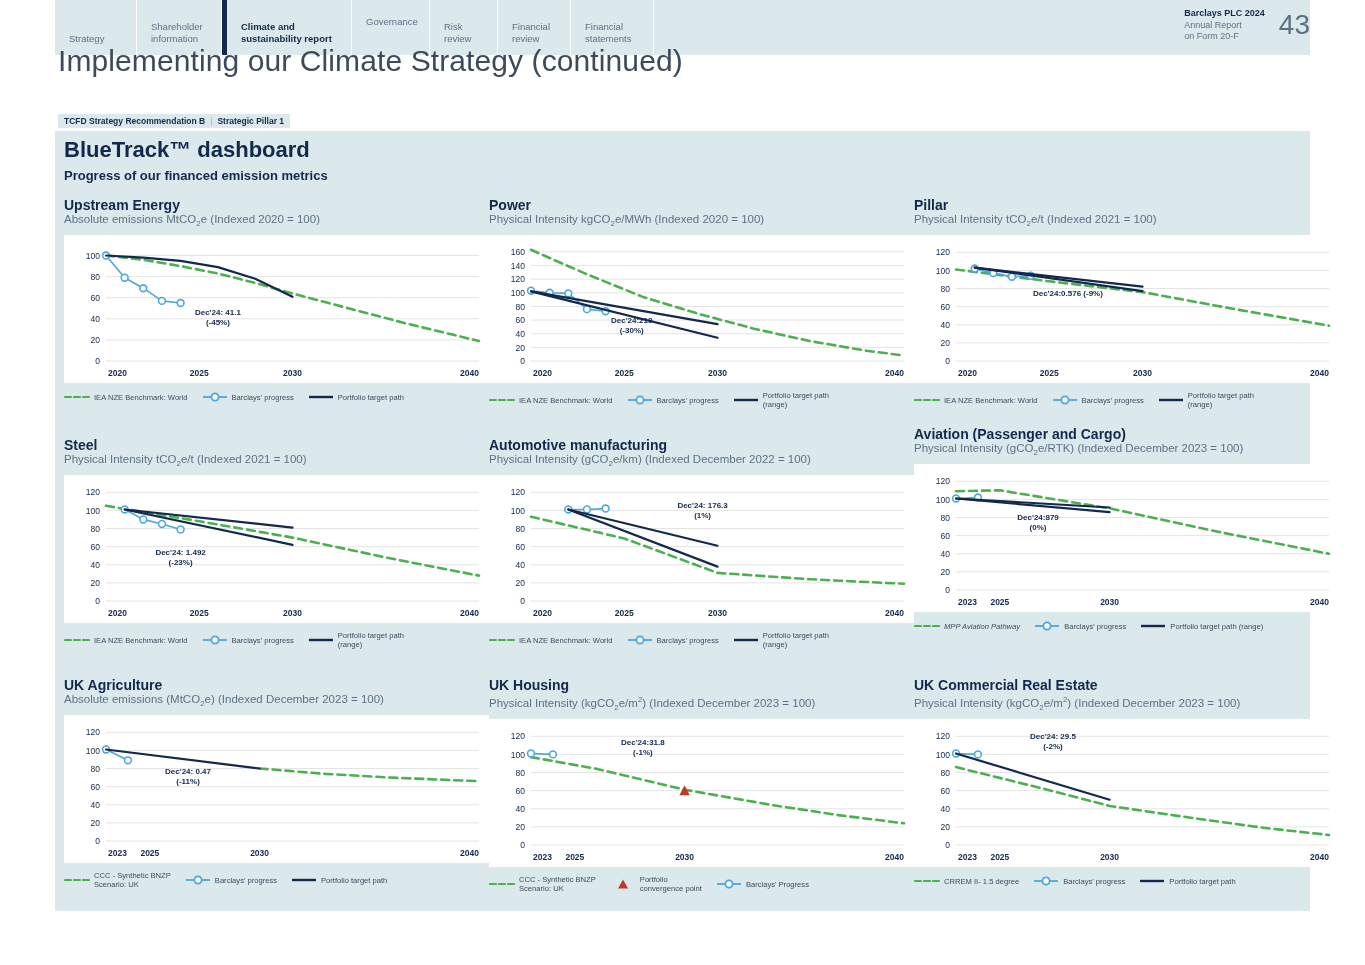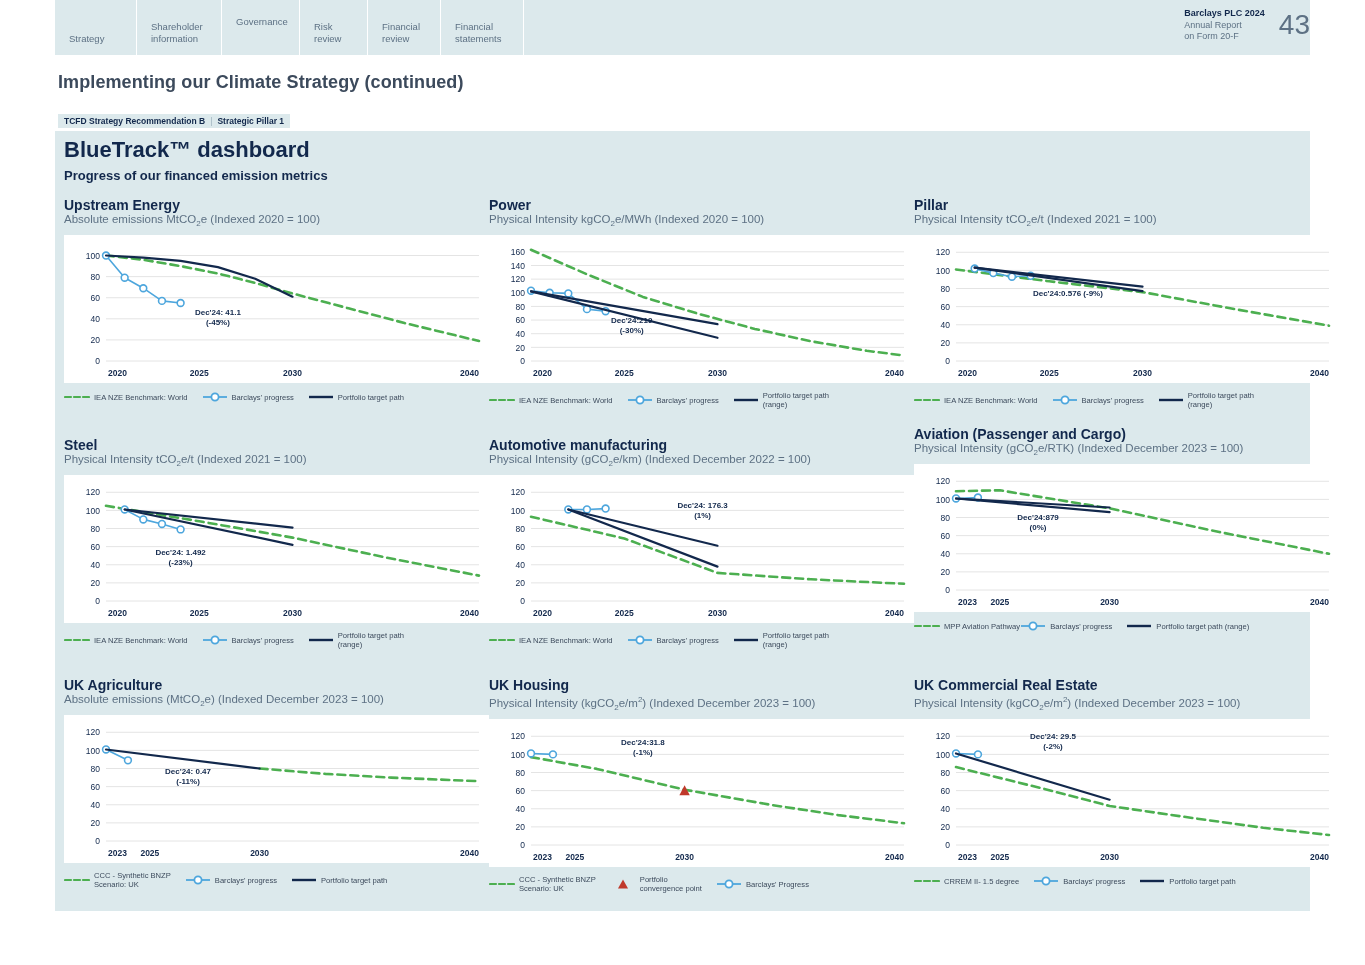--- a/index.html
+++ b/index.html
@@ -23,22 +23,22 @@
   .tab.t-finstate { width:83px; }
   .tab-spacer { flex:1; border-right:none; }
 
   .hdr-right { position:absolute; right:55px; top:8px; display:flex;
     align-items:center; gap:14px; }
   .hdr-meta { text-align:left; font-size:9px; line-height:11.5px; color:#5d7184; }
   .hdr-meta .m0 { color:#12284c; font-weight:bold; }
   .pageno { font-size:28px; color:#5d7184; line-height:30px; font-weight:300; }
 
   
-  .main-title { position:absolute; left:58px; top:72px; font-size:18px;
-    font-weight:700; color:#3c4a5c; letter-spacing:.1px; }
+  .main-title { position:absolute; left:58px; top:44px; font-size:30px;
+    font-weight:400; color:#3c4a5c; letter-spacing:.1px; }
 
   .tcfd-chip { position:absolute; left:58px; top:114px; height:14px;
     background:#dce9ec; color:#12284c; font-size:8.5px; font-weight:bold;
     display:flex; align-items:center; padding:0 6px; gap:5px; }
   .chip-sep { color:#9fb3bd; font-weight:normal; }
 
   
   .panel { position:absolute; left:55px; top:131px; width:1255px; height:780px;
     background:#dce9ec; }
   .panel-title { position:absolute; left:64px; top:137px; font-size:22px;
@@ -61,20 +61,24 @@
 </head>
 <body>
 
 <div class="page-header">
   <div class="tab t-strategy">
     <span class="tab-label">Strategy</span>
     </div>
   <div class="tab t-share">
     <span class="tab-label">Shareholder
 information</span>
+    </div>
+  <div class="tab t-climate active">
+    <span class="tab-label">Climate and
+sustainability report</span>
     </div>
   <div class="tab t-gov">
     <span class="tab-label">Governance</span>
     </div>
   <div class="tab t-risk">
     <span class="tab-label">Risk
 review</span>
     </div>
   <div class="tab t-finrev">
     <span class="tab-label">Financial
@@ -426,21 +430,21 @@
           <path d="M42.0 34.5 L63.9 33.6" fill="none" stroke-linecap="round" stroke-linejoin="round" stroke="#4da6dd" stroke-width="1.6"></path>
           <circle cx="42" cy="34.46875" r="3.4" fill="#ffffff" stroke="#4da6dd" stroke-width="1.6"></circle>
           <circle cx="63.94117647058823" cy="33.5625" r="3.4" fill="#ffffff" stroke="#4da6dd" stroke-width="1.6"></circle>
           <path d="M42.0 34.5 L195.6 43.5" fill="none" stroke-linecap="round" stroke-linejoin="round" stroke="#12284c" stroke-width="2.2"></path>
           <path d="M42.0 34.5 L195.6 48.1" fill="none" stroke-linecap="round" stroke-linejoin="round" stroke="#12284c" stroke-width="2.2"></path>
           <text x="124.06" y="56.400000000000006" text-anchor="middle" font-size="8" font-weight="bold" fill="#12284c" font-family="&quot;Liberation Sans&quot;, sans-serif">Dec'24:879</text>
           <text x="124.06" y="66.4" text-anchor="middle" font-size="8" font-weight="bold" fill="#12284c" font-family="&quot;Liberation Sans&quot;, sans-serif">(0%)</text>
         </svg>
       </div>
       <div class="legend">
-        <div class="li" style="">
+        <div class="li" style="margin-right: 14px; font-style: italic;">
           <svg width="26" height="12" viewBox="0 0 26 12">
             <line x1="1" y1="6" x2="25" y2="6" stroke="#4caf50" stroke-width="2.2" stroke-dasharray="6,3" stroke-linecap="round"></line>
           </svg>
           <span class="leg-text">MPP Aviation Pathway</span>
         </div>
         <div class="li" style="margin-right: 14px;">
           <svg width="26" height="12" viewBox="0 0 26 12">
             <line x1="1" y1="6" x2="25" y2="6" stroke="#4da6dd" stroke-width="1.8"></line>
             <circle cx="13" cy="6" r="3.6" fill="#ffffff" stroke="#4da6dd" stroke-width="1.8"></circle>
           </svg>

